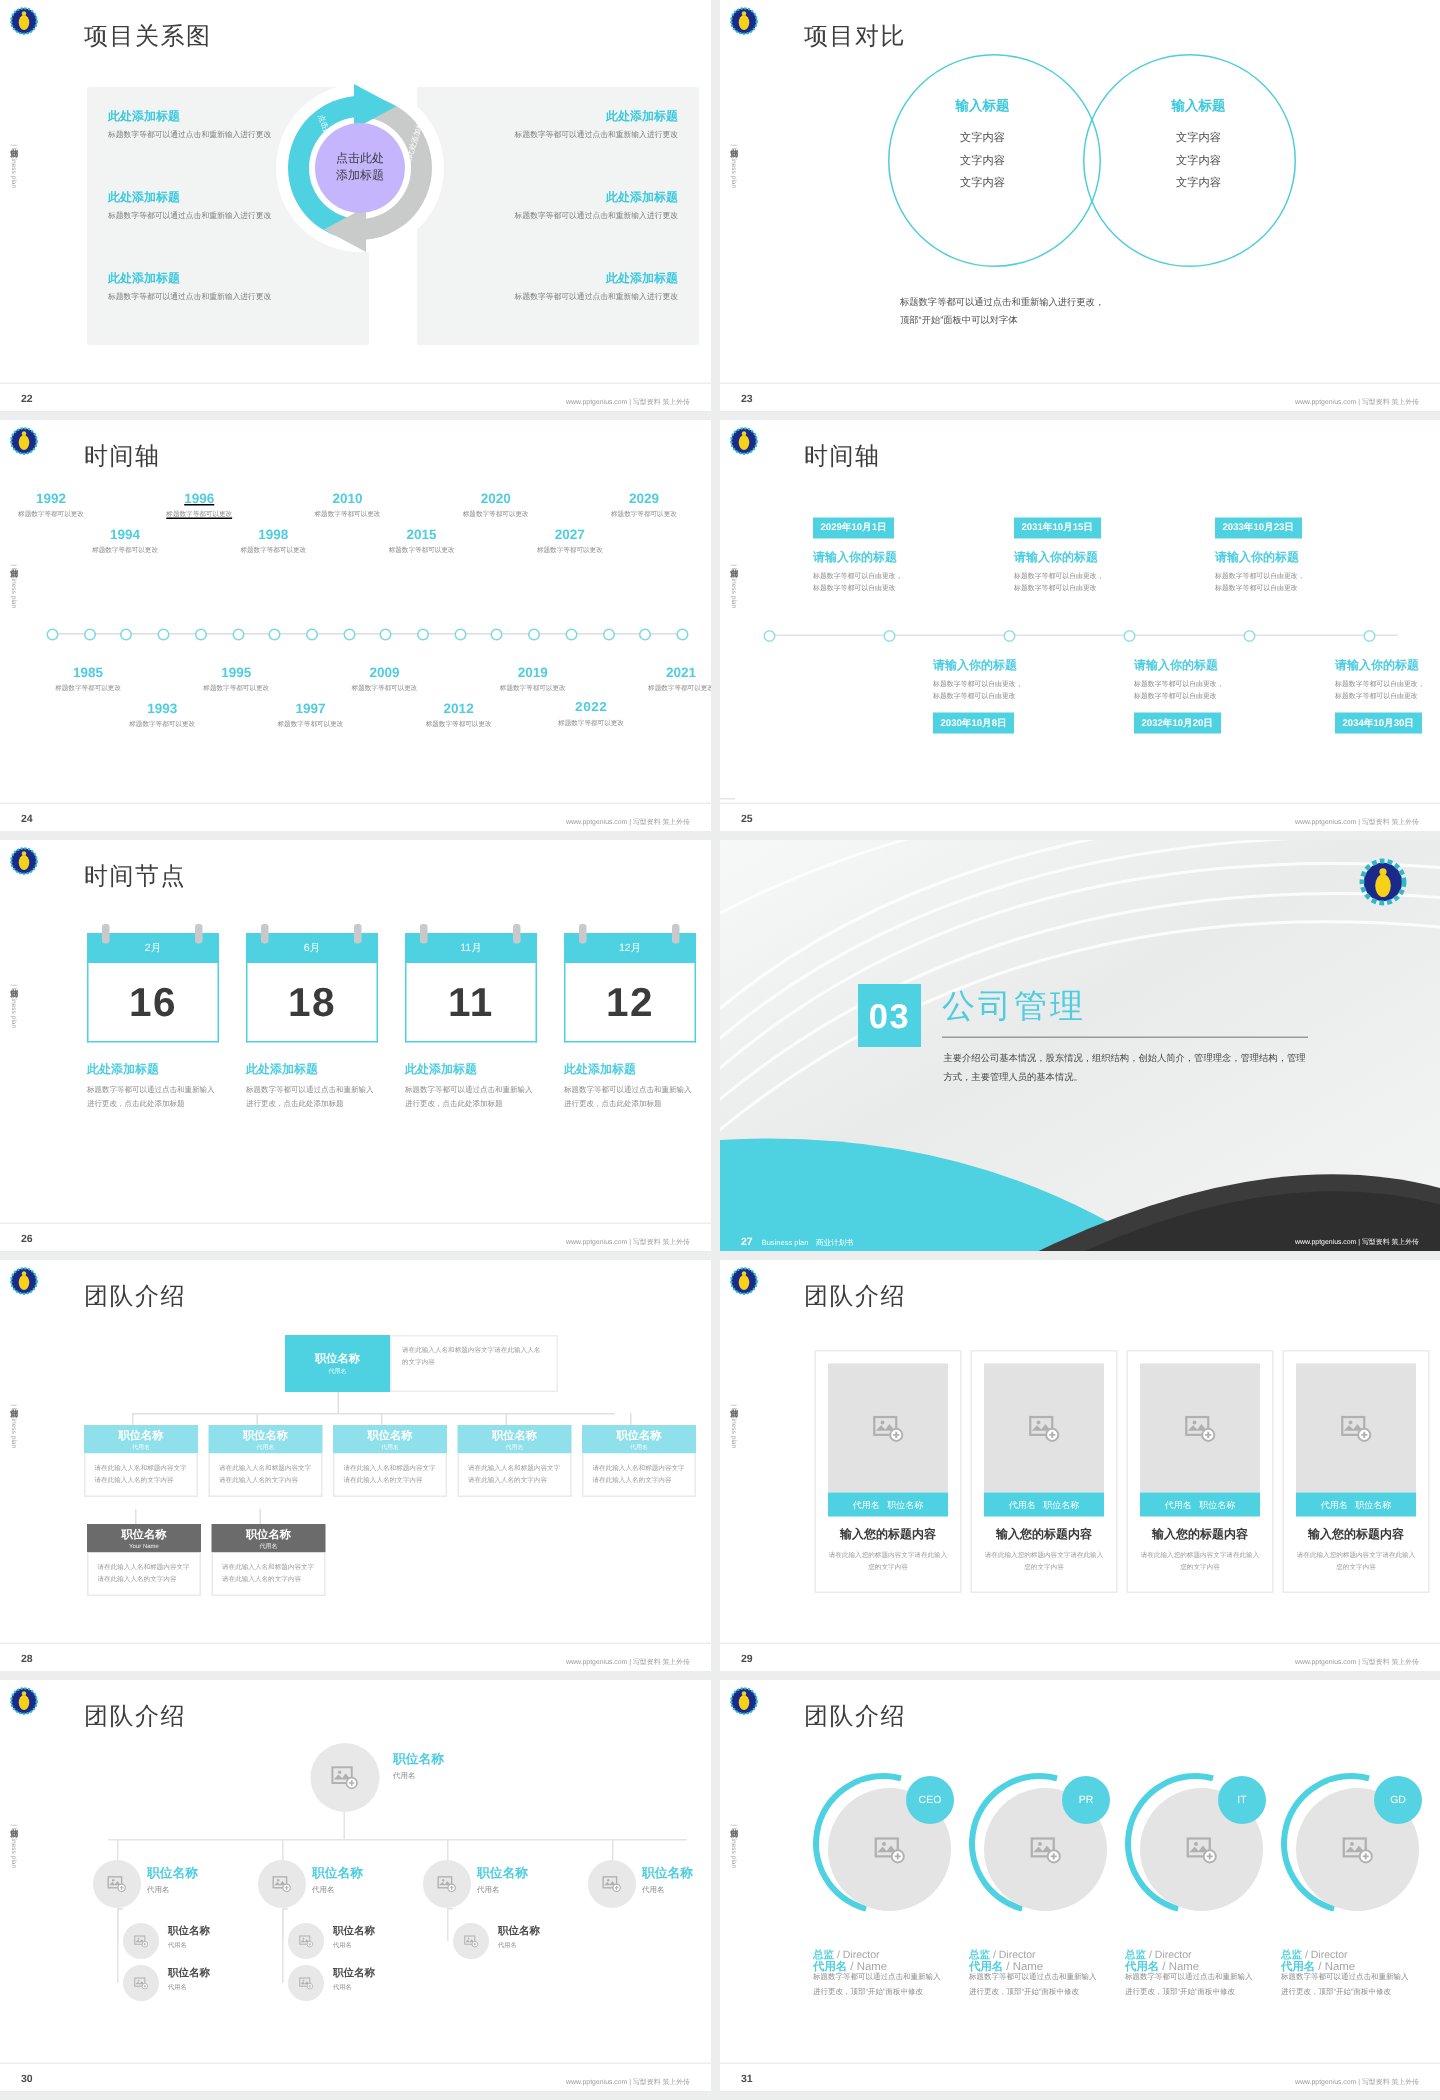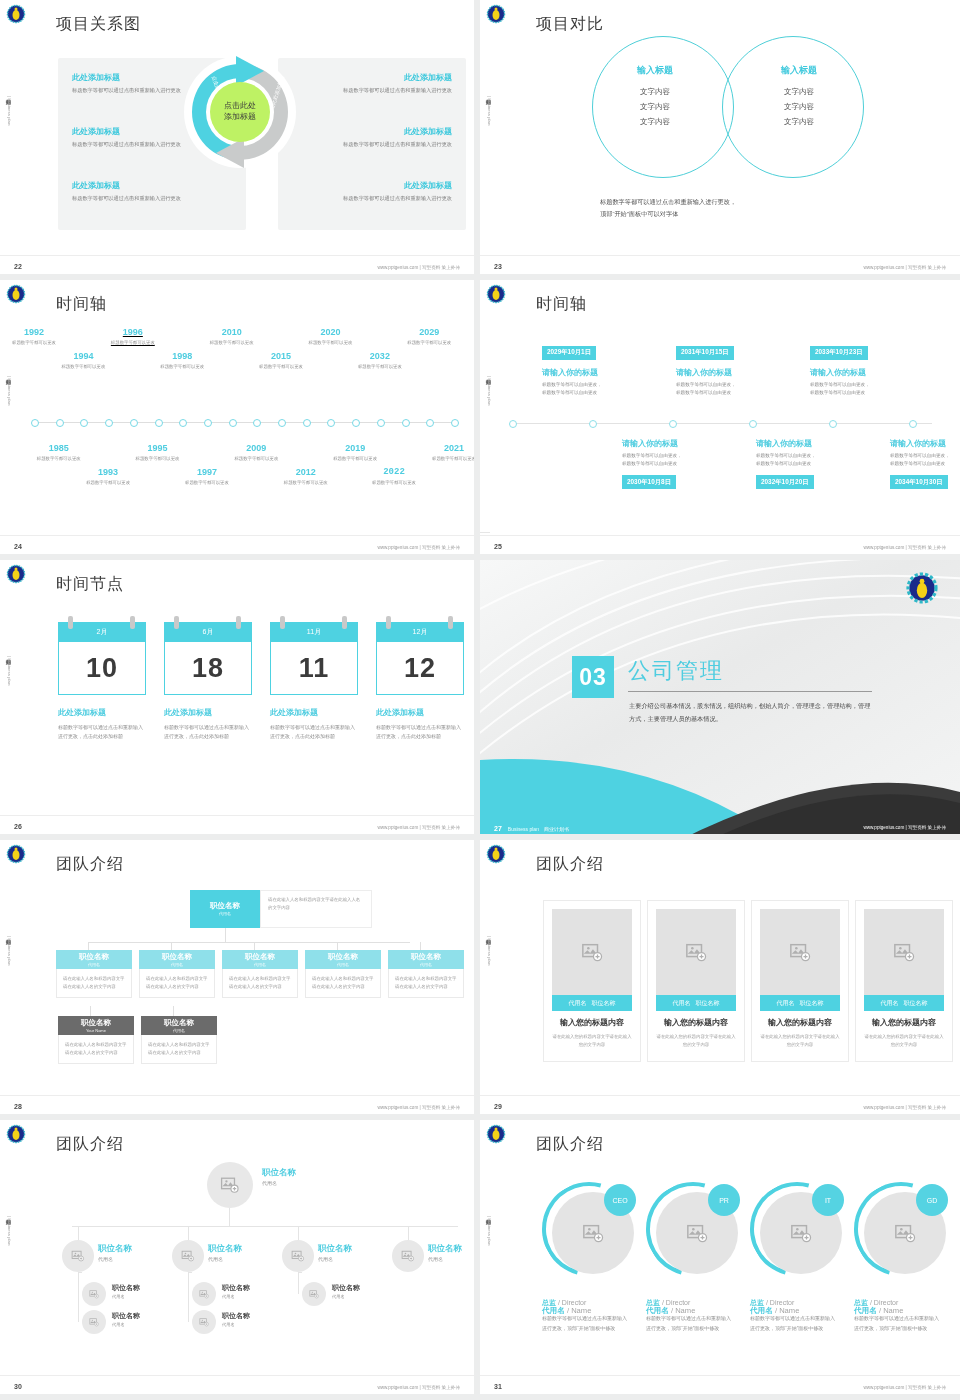--- a/index.html
+++ b/index.html
@@ -22,21 +22,21 @@
   
   .s22panel{position:absolute;top:58px;width:188px;height:172px;background:#f2f3f3;border-radius:2px;}
   .s22panel.l{left:58px;}
   .s22panel.r{left:278px;}
   .s22item{position:absolute;width:160px;}
   .s22item h4{margin:0 0 3px 0;font-size:8px;color:#3fc9dd;font-weight:bold;}
   .s22item p{margin:0;font-size:5.2px;color:#7d7d7d;line-height:1.65;}
   .s22panel.l .s22item{left:14px;}
   .s22panel.r .s22item{right:14px;text-align:right;}
   .cyc{position:absolute;left:178px;top:50px;width:124px;height:124px;}
-  .cyc .core{position:absolute;left:32px;top:32px;width:60px;height:60px;border-radius:50%;background:#bef264;display:flex;flex-direction:column;align-items:center;justify-content:center;}
+  .cyc .core{position:absolute;left:32px;top:32px;width:60px;height:60px;border-radius:50%;background:#c4b5fd;display:flex;flex-direction:column;align-items:center;justify-content:center;}
   .cyc .core b{font-size:8px;color:#3c3c3c;font-weight:500;line-height:1.35;}
   .cyc .cl{position:absolute;font-size:5px;color:#fff;white-space:nowrap;}
   .cyc .cl1{left:22px;top:42px;transform:rotate(72deg);}
   .cyc .cl2{left:78px;top:42px;transform:rotate(-72deg);}
   
   .venn{position:absolute;left:112px;top:36px;width:270px;height:140px;}
   .vcircle{position:absolute;top:0;width:140px;height:140px;border:1.6px solid #4ecfd8;border-radius:50%;}
   .vc-l{left:0;}
   .vc-r{left:130px;}
   .vtext{position:absolute;top:28px;width:110px;text-align:center;}
@@ -282,21 +282,21 @@
           <div class="y">2015</div>
           <div class="d">标题数字等都可以更改</div>
         </div>
         <div class="stem" style="left: 330.471px; top: 92px; height: 50px;"></div>
         <div class="tlb" style="left: 302.471px; top: 48px;">
           <div class="y">2020</div>
           <div class="d">标题数字等都可以更改</div>
         </div>
         <div class="stem" style="left: 379.882px; top: 116px; height: 26px;"></div>
         <div class="tlb" style="left: 351.882px; top: 72px;">
-          <div class="y">2032</div>
+          <div class="y">2027</div>
           <div class="d">标题数字等都可以更改</div>
         </div>
         <div class="tlb" style="left: 401.294px; top: 48px;">
           <div class="y">2029</div>
           <div class="d">标题数字等都可以更改</div>
         </div>
         <div class="tlb" style="left: 30.7059px; top: 164px;">
           <div class="y">1985</div>
           <div class="d">标题数字等都可以更改</div>
         </div>
@@ -391,21 +391,21 @@
   <div class="stitle">时间节点</div>
 
   <div id="cal26">
         <div class="cal" style="left: 58px;">
           <div class="rings">
             <div class="ring" style="left:10px"></div>
             <div class="ring" style="left:72px"></div>
           </div>
           <div class="head">2月</div>
           <div class="body">
-            <b>10</b>
+            <b>16</b>
           </div>
           <h4>此处添加标题</h4>
           <p>标题数字等都可以通过点击和重新输入进行更改，点击此处添加标题</p>
         </div>
         <div class="cal" style="left: 164px;">
           <div class="rings">
             <div class="ring" style="left:10px"></div>
             <div class="ring" style="left:72px"></div>
           </div>
           <div class="head">6月</div>

